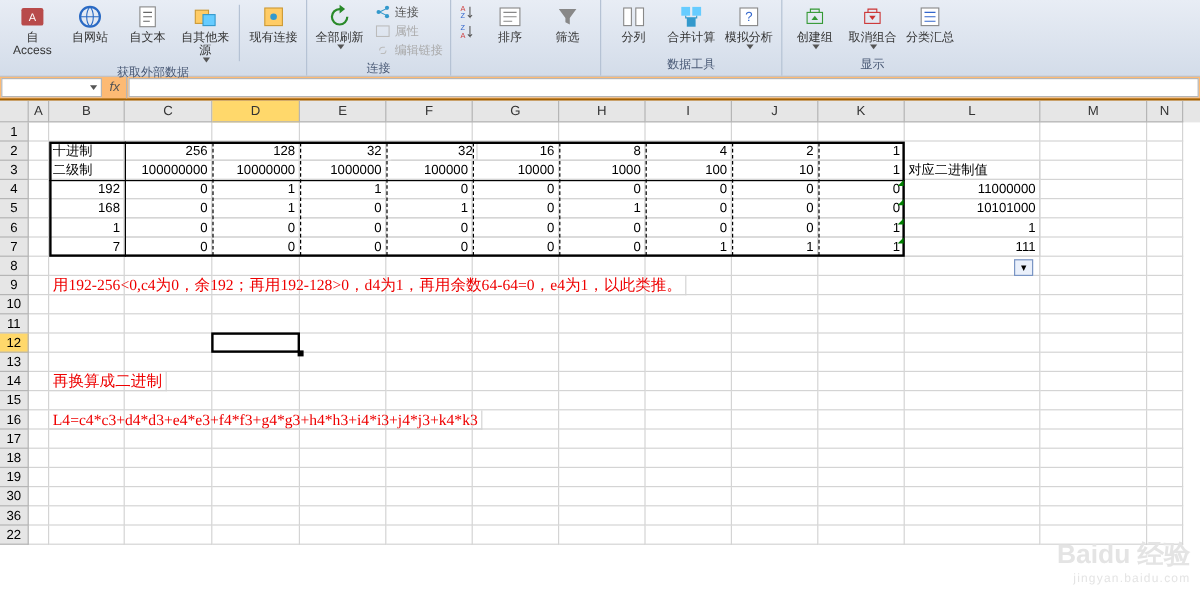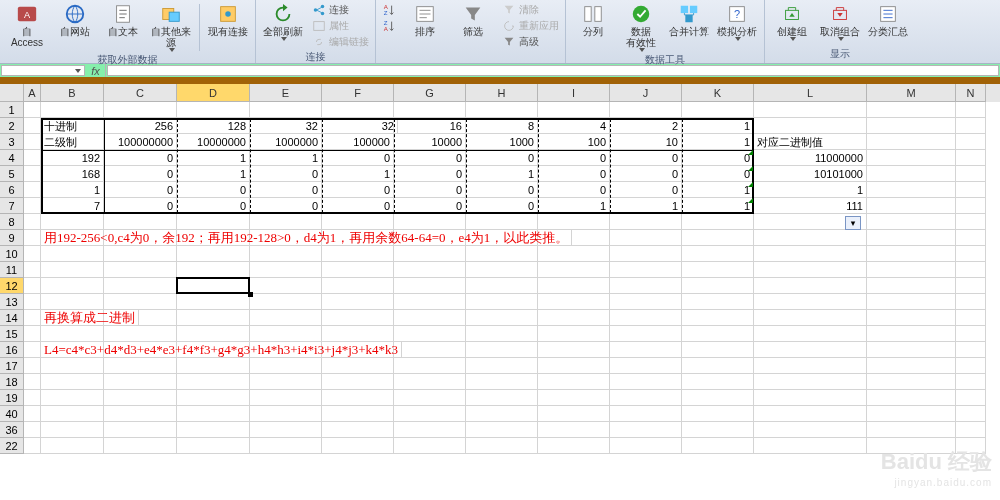--- a/index.html
+++ b/index.html
@@ -13,21 +13,21 @@
 .rbtn-lg { display:flex; flex-direction:column; align-items:center; width:46px; padding:1px; cursor:pointer; }
 .rbtn-lg .ricon { width:22px; height:22px; margin-bottom:1px; }
 .rbtn-lg span { font-size:10px; line-height:11px; text-align:center; color:#333; }
 .rbtn-sm { display:flex; align-items:center; gap:3px; height:16px; font-size:10px; color:#555; padding:0 2px; cursor:pointer; }
 .rbtn-sm .ricon { width:14px; height:14px; }
 .vstack { display:flex; flex-direction:column; gap:0; }
 .ricon { display:inline-block; }
 .dd { display:inline-block; width:0; height:0; border-left:3px solid transparent; border-right:3px solid transparent; border-top:4px solid #555; margin-left:2px; }
 
 
-.formula-bar { display:flex; height:20px; background:#86efac; border-bottom:7px solid #a16207; }
+.formula-bar { display:flex; height:20px; background:#fdba74; border-bottom:2px solid #a16207; }
 .name-box { width:84px; background:#fff; border:1px solid #b5b5b5; margin:1px; padding-left:4px; display:flex; align-items:center; font-size:11px; }
 .name-box .dd { margin-left:auto; margin-right:3px; }
 .fx-label { width:20px; display:flex; align-items:center; justify-content:center; font-style:italic; color:#555; border-right:1px solid #b5b5b5; }
 .formula-input { flex:1; background:#fff; border:1px solid #b5b5b5; margin:1px; }
 
 
 .grid-wrap { position:relative; display:flex; height:416px; background:#fff; }
 .corner { width:24px; height:18px; background:#e6e6e6; border-right:1px solid #b5b5b5; border-bottom:1px solid #b5b5b5; position:absolute; top:0; left:0; z-index:2; }
 .col-headers { position:absolute; top:0; left:24px; right:0; height:18px; display:flex; background:#e6e6e6; z-index:1; }
 .ch { border-right:1px solid #b5b5b5; border-bottom:1px solid #b5b5b5; display:flex; align-items:center; justify-content:center; font-size:11px; color:#333; }
@@ -162,60 +162,31 @@
             <path d="M6 8h12M6 12h12M6 16h8" stroke="#888"></path>
           </svg>
           <span>排序</span>
         </div>
       <div class="rbtn-lg">
           <svg class="ricon" viewBox="0 0 24 24">
             <path d="M4 5h16l-6 8v6l-4-2v-4z" fill="#888"></path>
           </svg>
           <span>筛选</span>
         </div>
-      <div class="vstack" style="margin-left:2px">
-        <div class="rbtn-sm" style="color:#aaa">
-            <svg class="ricon" viewBox="0 0 16 16">
-              <path d="M3 3h10l-4 5v4l-2-1v-3z" fill="#ccc"></path>
-            </svg>
-            <span>清除</span>
-          </div>
-        <div class="rbtn-sm" style="color:#aaa">
-            <svg class="ricon" viewBox="0 0 16 16">
-              <path d="M8 3a5 5 0 1 0 5 5h-1.5" stroke="#bbb" fill="none"></path>
-            </svg>
-            <span>重新应用</span>
-          </div>
-        <div class="rbtn-sm">
-            <svg class="ricon" viewBox="0 0 16 16">
-              <path d="M3 3h10l-4 5v4l-2-1v-3z" fill="#888"></path>
-            </svg>
-            <span>高级</span>
-          </div>
-      </div>
     </div>
   </div>
 
   <div class="ribbon-group">
     <div class="ribbon-items">
       <div class="rbtn-lg">
           <svg class="ricon" viewBox="0 0 24 24">
             <rect x="3" y="4" width="7" height="16" fill="#fff" stroke="#888"></rect>
             <rect x="14" y="4" width="7" height="16" fill="#fff" stroke="#888"></rect>
           </svg>
           <span>分列</span>
-        </div>
-      <div class="rbtn-lg">
-          <svg class="ricon" viewBox="0 0 24 24">
-            <circle cx="12" cy="12" r="9" fill="#3a3"></circle>
-            <path d="M8 12l3 3 6-7" stroke="#fff" stroke-width="2" fill="none"></path>
-          </svg>
-          <span style="white-space:pre">数据
-有效性</span>
-          <i class="dd"></i>
         </div>
       <div class="rbtn-lg">
           <svg class="ricon" viewBox="0 0 24 24">
             <rect x="3" y="3" width="8" height="8" fill="#6cf"></rect>
             <rect x="13" y="3" width="8" height="8" fill="#6cf"></rect>
             <rect x="8" y="13" width="8" height="8" fill="#39c"></rect>
             <path d="M7 11v2h10v-2" stroke="#39c" fill="none"></path>
           </svg>
           <span>合并计算</span>
         </div>
@@ -303,21 +274,21 @@
       <div class="rh">10</div>
       <div class="rh">11</div>
       <div class="rh sel">12</div>
       <div class="rh">13</div>
       <div class="rh">14</div>
       <div class="rh">15</div>
       <div class="rh">16</div>
       <div class="rh">17</div>
       <div class="rh">18</div>
       <div class="rh">19</div>
-      <div class="rh">40</div>
+      <div class="rh">30</div>
       <div class="rh">36</div>
       <div class="rh">22</div>
     </div>
   <div class="cells" id="cells">
       <div class="cell" style="left: 0px; top: 0px; width: 17px;"></div>
       <div class="cell" style="left: 17px; top: 0px; width: 63px;"></div>
       <div class="cell" style="left: 80px; top: 0px; width: 73px;"></div>
       <div class="cell" style="left: 153px; top: 0px; width: 73px;"></div>
       <div class="cell" style="left: 226px; top: 0px; width: 72px;"></div>
       <div class="cell" style="left: 298px; top: 0px; width: 72px;"></div>

